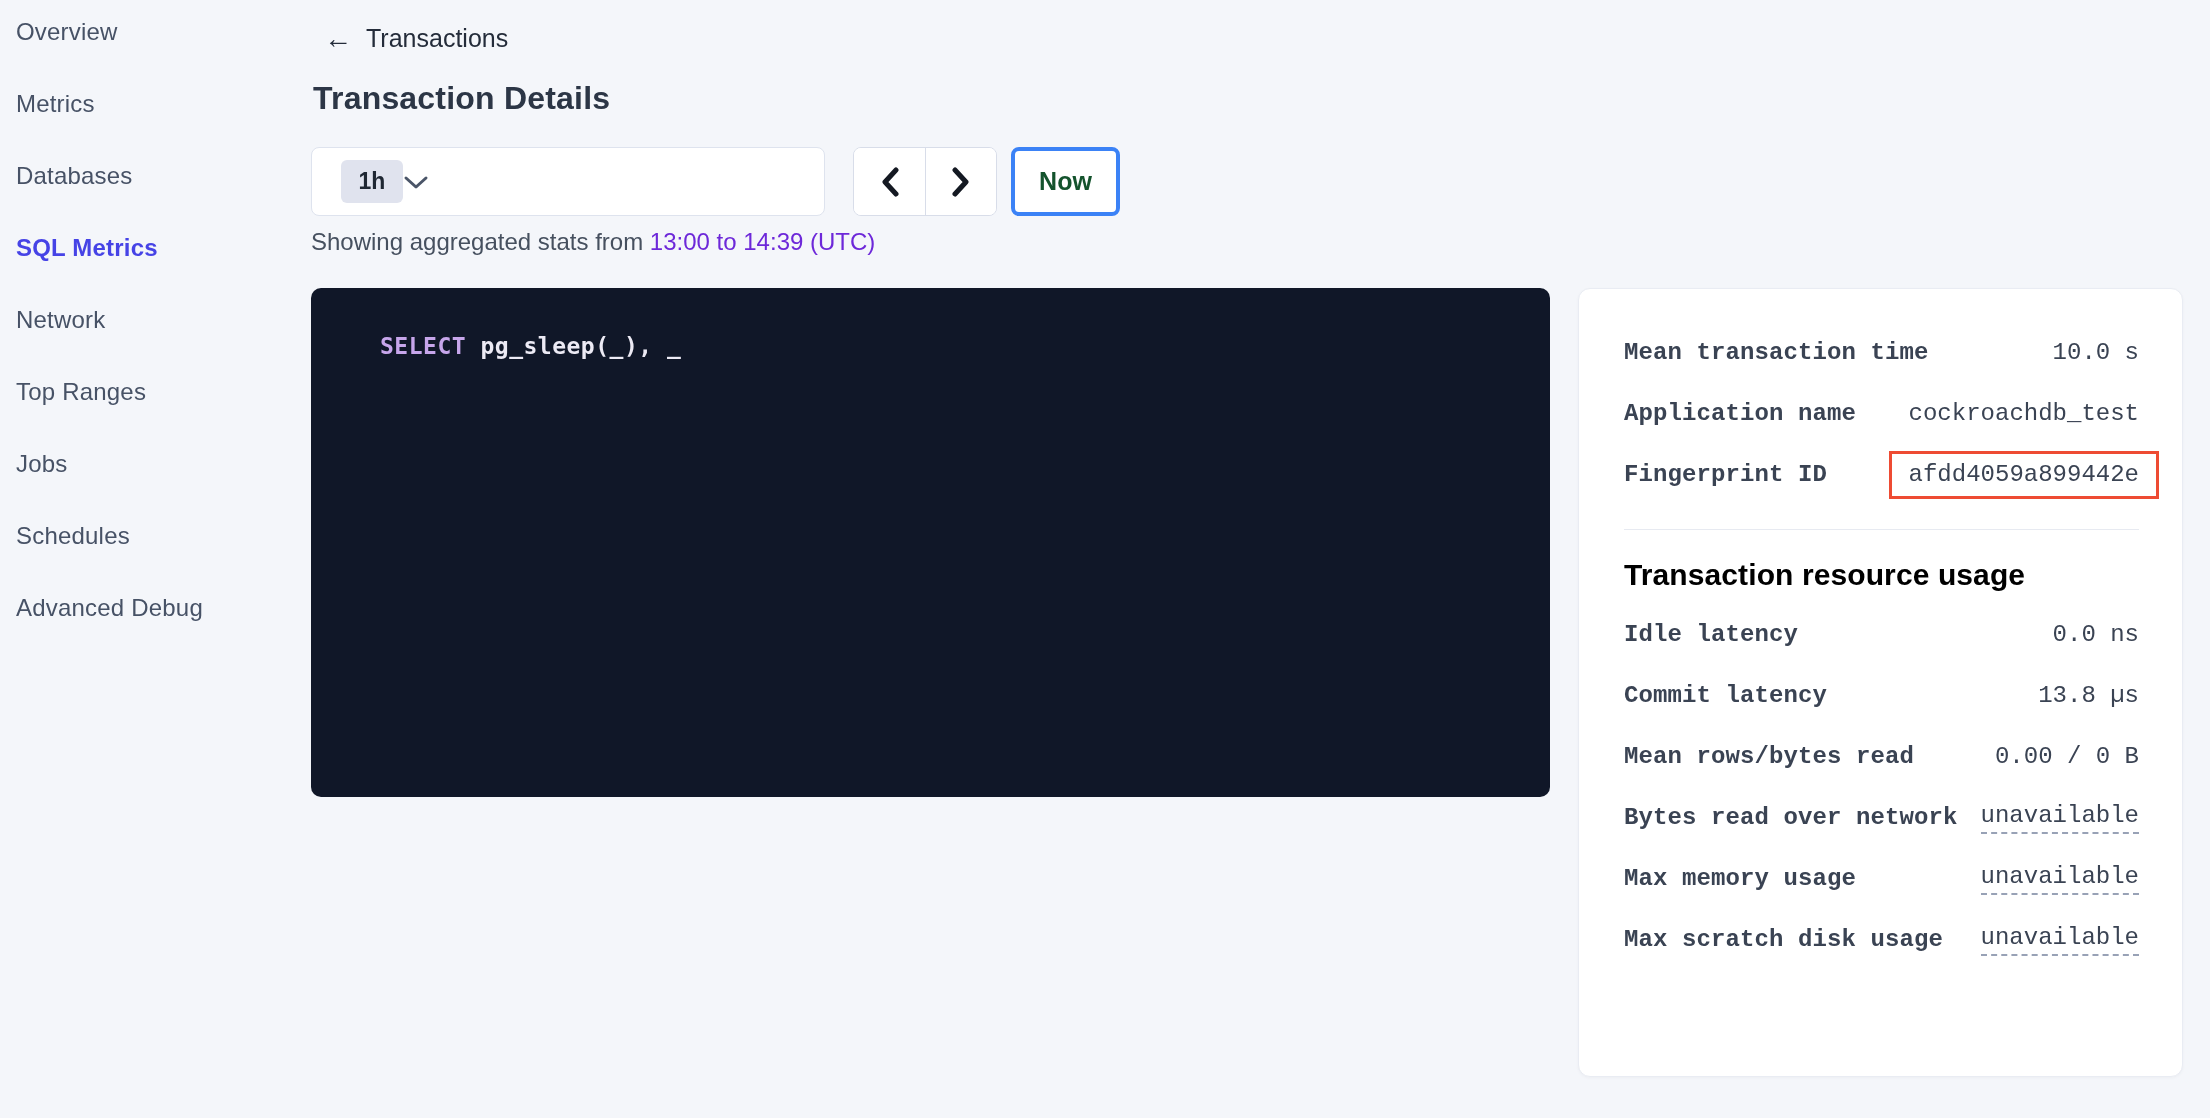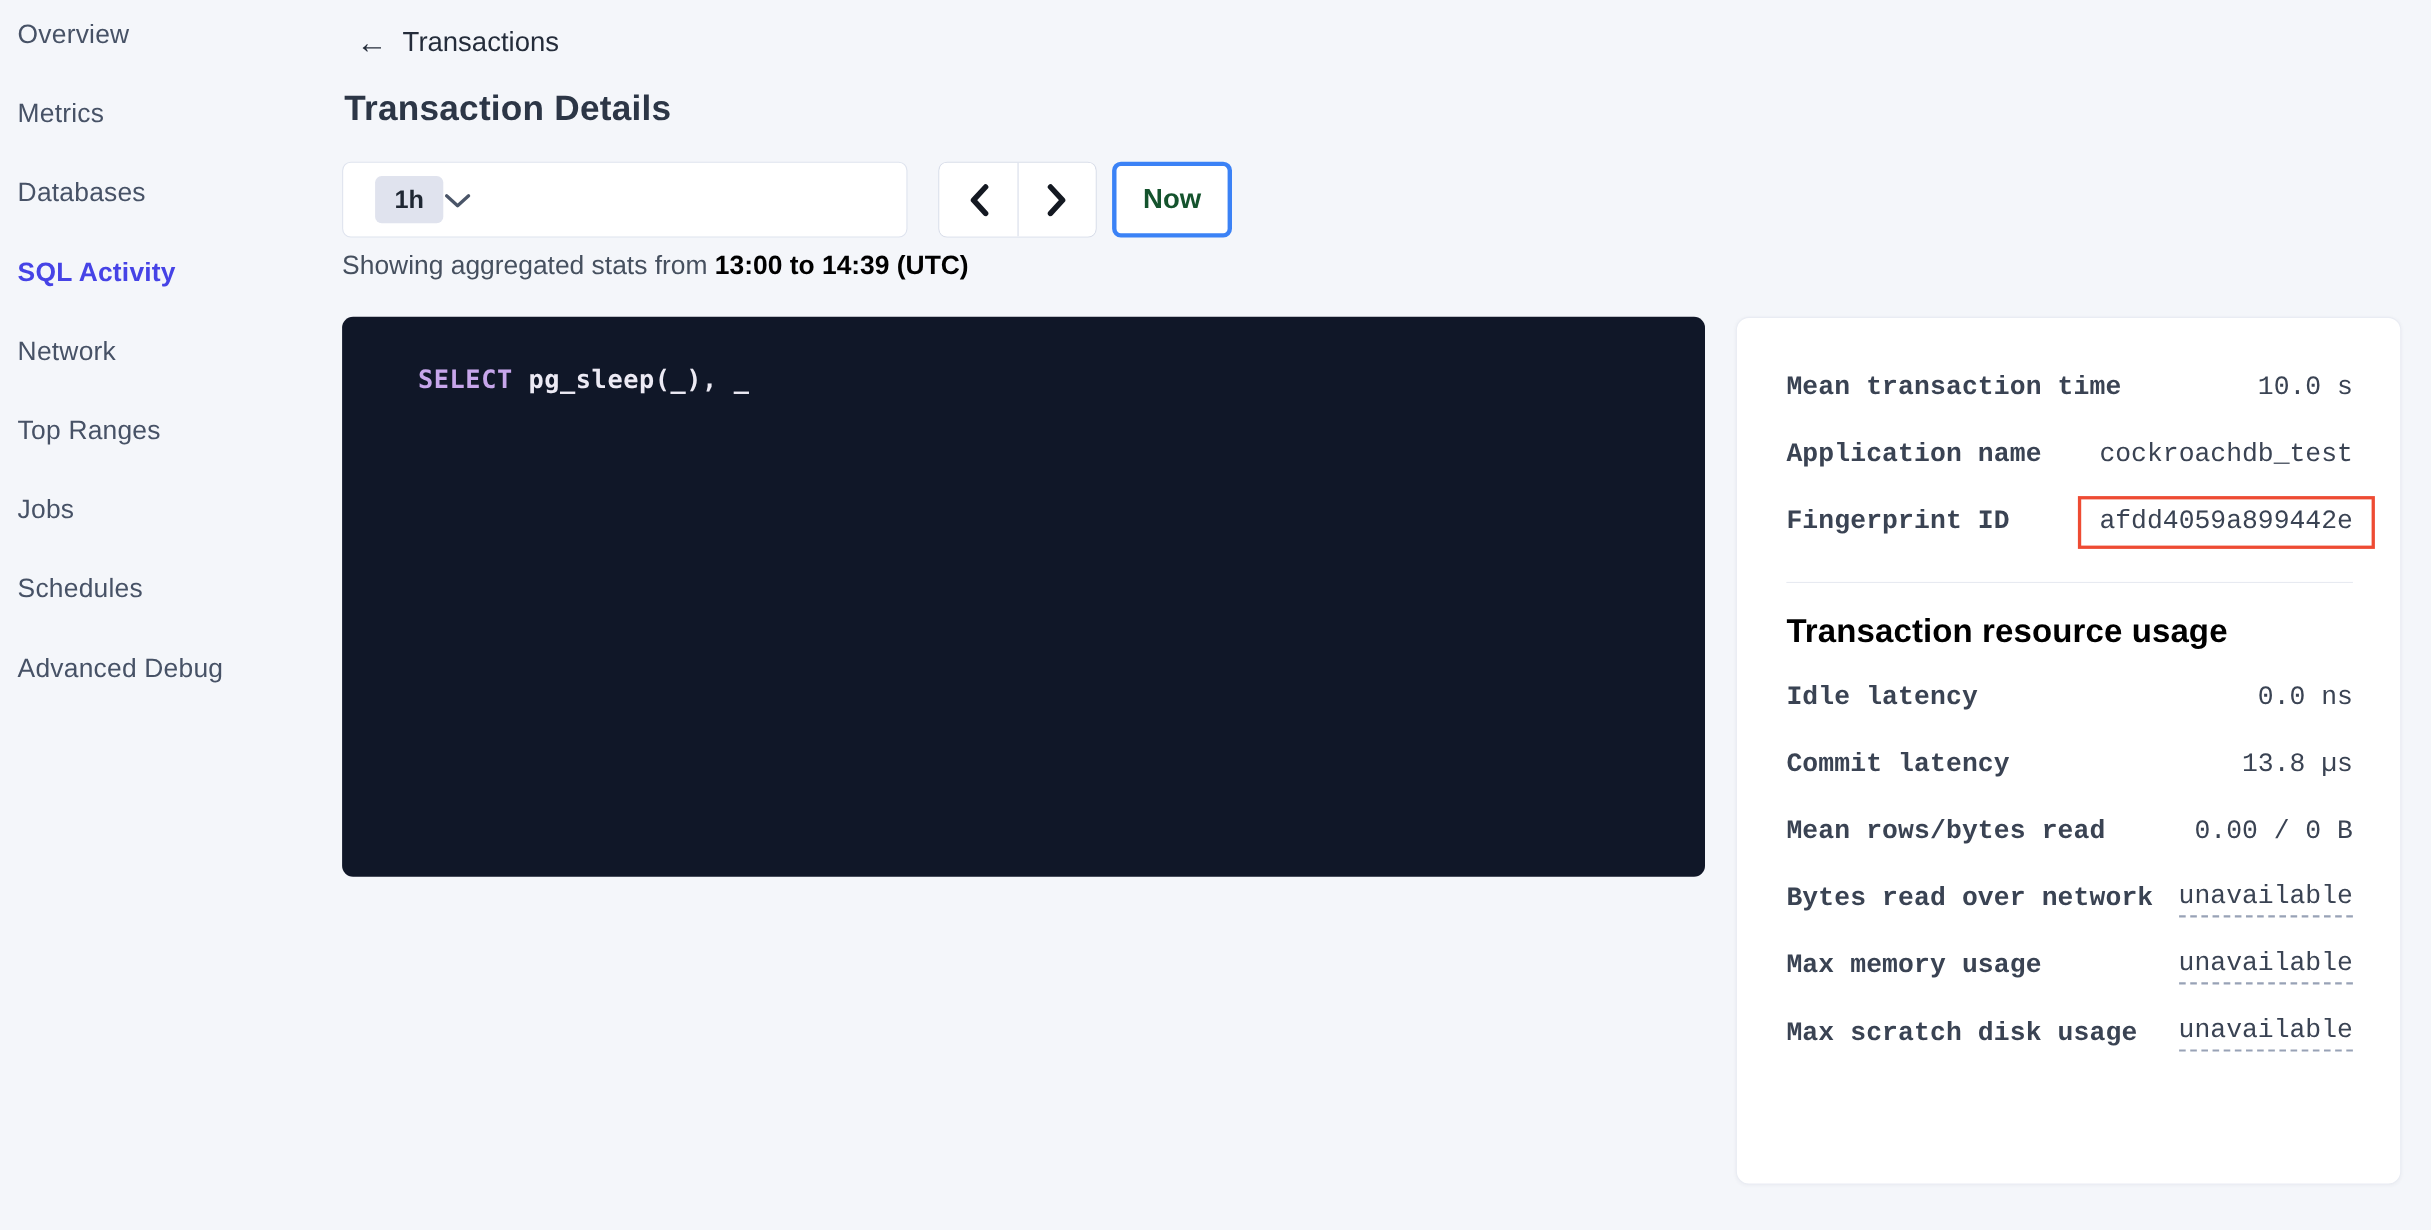--- a/index.html
+++ b/index.html
@@ -126,21 +126,21 @@
     font-weight: 700;
     color: #14532d;
     cursor: pointer;
   }
   .stats-line {
     position: absolute;
     left: 0; top: 228px;
     font-size: 24px;
     color: #46505f;
   }
-  .stats-line b { color: #000000; font-weight: 700; }
+  .stats-line b { color: #6d28d9; font-weight: 400; }
 
   
   .sql-box {
     position: absolute;
     left: 0; top: 288px;
     width: 1239px;
     height: 509px;
     background: #101728;
     border-radius: 10px;
     padding: 45px 30px 0 37px;
@@ -219,21 +219,21 @@
   <div class="side-item">
       <span>Overview</span>
     </div>
   <div class="side-item">
       <span>Metrics</span>
     </div>
   <div class="side-item">
       <span>Databases</span>
     </div>
   <div class="side-item active">
-      <span>SQL Activity</span>
+      <span>SQL Metrics</span>
     </div>
   <div class="side-item">
       <span>Network</span>
     </div>
   <div class="side-item">
       <span>Top Ranges</span>
     </div>
   <div class="side-item">
       <span>Jobs</span>
     </div>

